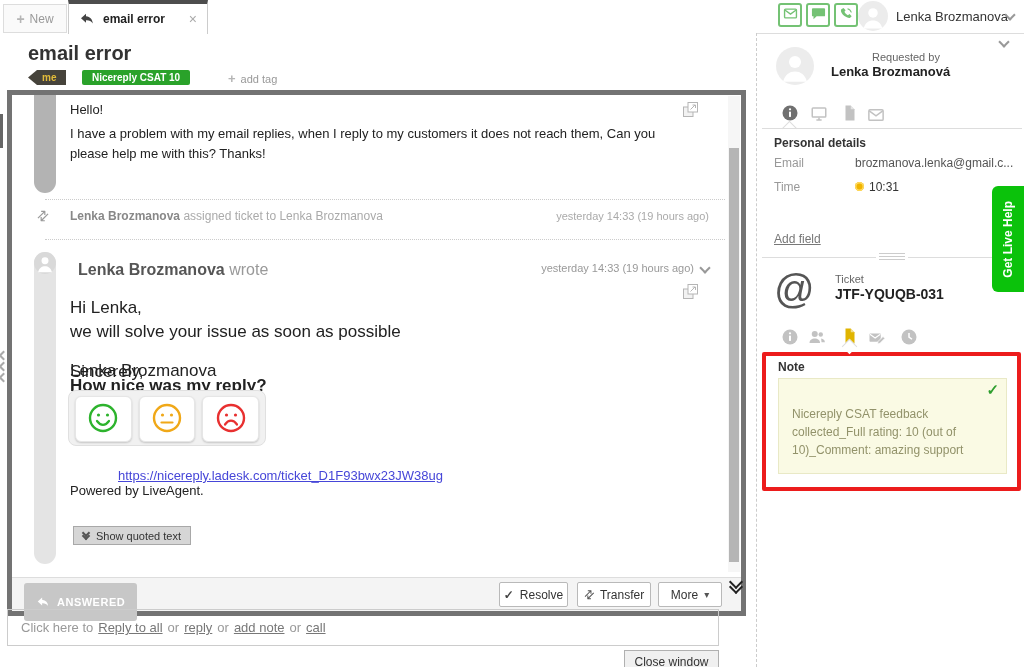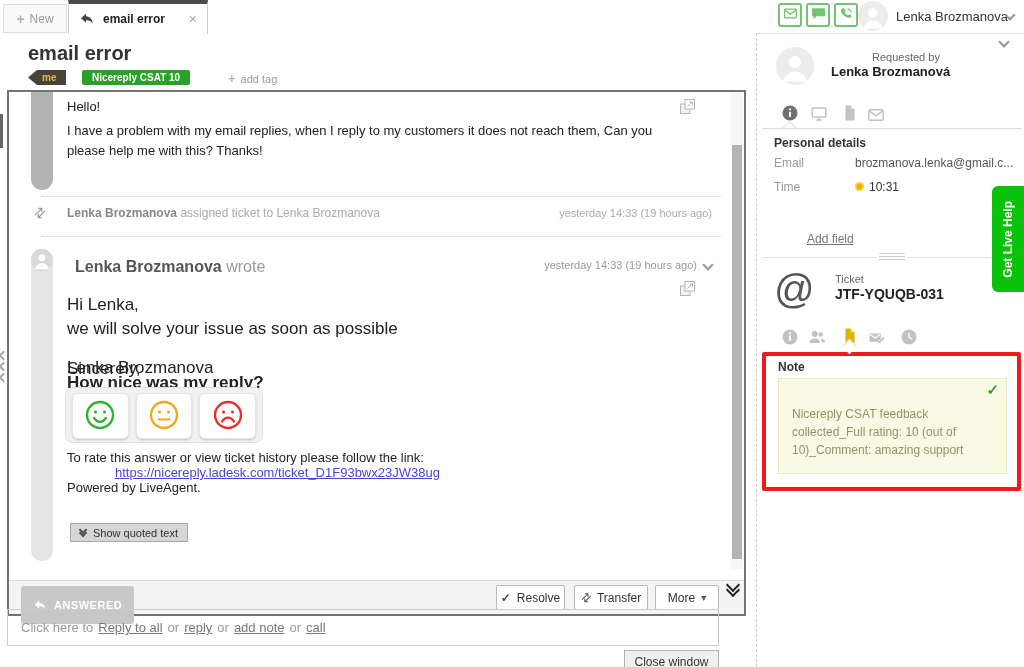--- a/index.html
+++ b/index.html
@@ -39,21 +39,21 @@
             font-size:10px;font-weight:bold;padding:0 10px;border-radius:2px;}
   .add-tag{left:228px;top:71px;color:#999;font-size:11px;display:flex;align-items:center;gap:5px;cursor:pointer;}
   .add-tag .plus{color:#b5b5b5;font-weight:bold;font-size:13px;}
 
   
   .left-dark{left:0;top:114px;width:3px;height:34px;background:#666;}
   .left-grips{left:0;top:352px;display:flex;flex-direction:column;gap:4px;cursor:pointer;}
   .left-grips .g{width:5px;height:5px;border-left:2px solid #aaa;border-bottom:2px solid #aaa;transform:rotate(45deg);}
 
   
-  .thread-box{left:7px;top:90px;width:739px;height:526px;border:2px solid #737373;box-sizing:border-box;}
+  .thread-box{left:7px;top:90px;width:739px;height:526px;border:5px solid #737373;box-sizing:border-box;}
   .thread-box .abs{position:absolute;}
   .m1-bar{left:22px;top:0;width:22px;height:98px;background:#b3b3b3;border-radius:0 0 11px 11px;}
   .m1-greeting{left:58px;top:7px;font-size:13px;color:#222;}
   .m1-body{left:58px;top:29px;width:622px;font-size:13px;color:#222;line-height:1.55;}
   .popup-ic{width:17px;height:17px;color:#b5b5b5;}
   .popup-ic svg{width:100%;height:100%;}
   .popup1{left:670px;top:6px;cursor:pointer;}
   .popup2{left:670px;top:188px;cursor:pointer;}
   .tdiv{left:33px;width:680px;border-top:1px dotted #ccc;}
   .div1{top:104px;} .div2{top:144px;}
@@ -122,21 +122,21 @@
          transform:rotate(45deg);}
   .notch1{left:784px;top:123px;}
   .sb-div1{left:762px;top:128px;width:260px;border-top:1px solid #ddd;}
   .pd-title{left:774px;top:136px;font-weight:bold;font-size:12px;color:#333;}
   .pd-label{left:774px;font-size:12px;color:#999;}
   .pd-email-label{top:156px;} .pd-time-label{top:180px;}
   .pd-email-value{left:855px;top:156px;font-size:12px;color:#555;}
   .time-dot{left:855px;top:182px;width:9px;height:9px;border-radius:50%;background:#f0b400;
             box-shadow:inset 0 0 0 1.5px #ffd95e;}
   .pd-time-value{left:869px;top:180px;font-size:12px;color:#333;}
-  .add-field{left:774px;top:232px;font-size:12px;color:#777;text-decoration:underline;cursor:pointer;margin-left:33px;}
+  .add-field{left:774px;top:232px;font-size:12px;color:#777;text-decoration:underline;cursor:pointer;}
   .sb-div2{left:762px;top:257px;width:260px;border-top:1px solid #ddd;}
   .drag-handle{left:876px;top:252px;background:#fff;padding:1px 3px;display:flex;flex-direction:column;gap:2px;cursor:row-resize;}
   .drag-handle .l{width:26px;height:1px;background:#ccc;}
   .at-icon{left:774px;top:266px;font-size:40px;line-height:46px;color:#555;}
   .tk-label{left:835px;top:273px;font-size:11px;color:#666;}
   .tk-code{left:835px;top:286px;font-size:14px;font-weight:bold;color:#222;}
   .notch2{left:844px;top:341px;z-index:3;}
   .red-box{left:762px;top:352px;width:259px;height:139px;border:4px solid #ec1c1c;border-radius:2px;
            box-sizing:border-box;z-index:2;}
   .note-title{left:778px;top:360px;font-weight:bold;font-size:12px;color:#333;z-index:3;}
@@ -283,21 +283,20 @@
       <div class="smiley-btn">
         <span><svg viewBox="0 0 32 32">
               <circle cx="16" cy="16" r="13" fill="none" stroke="#e83030" stroke-width="2.4"></circle>
               <circle cx="11.5" cy="13" r="1.6" fill="#e83030"></circle>
               <circle cx="20.5" cy="13" r="1.6" fill="#e83030"></circle>
               <path d="M10 22.5c1.8-2.6 4-3.8 6-3.8s4.2 1.2 6 3.8" fill="none" stroke="#e83030" stroke-width="2.2" stroke-linecap="round"></path>
             </svg></span>
       </div>
     </div>
 
-    <div class="abs rate-text">To rate this answer or view ticket history please follow the link:</div>
     <div class="abs rate-link">https://nicereply.ladesk.com/ticket_D1F93bwx23JW38ug</div>
     <div class="abs powered">Powered by LiveAgent.</div>
 
     <div class="abs show-quoted">
       <span class="dblchev-sm">
           <span class="chev"></span>
           <span class="chev"></span>
         </span>
       <span>Show quoted text</span>
     </div>

